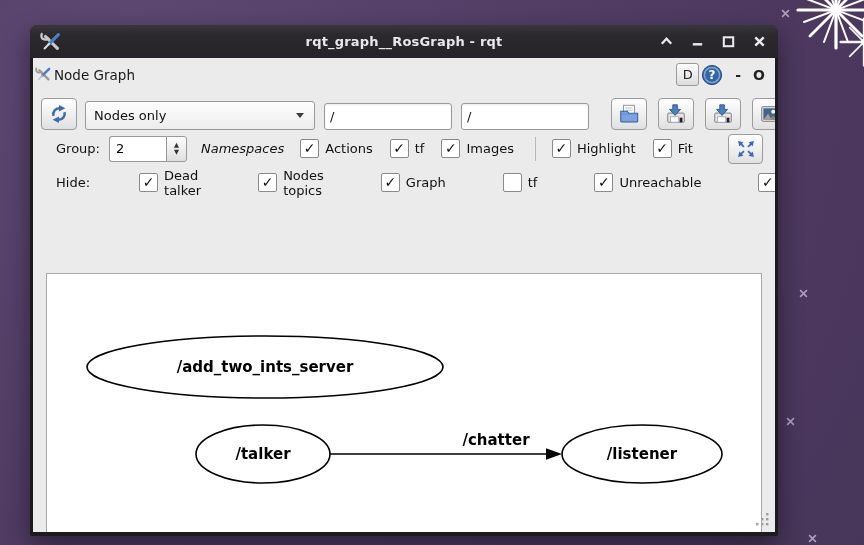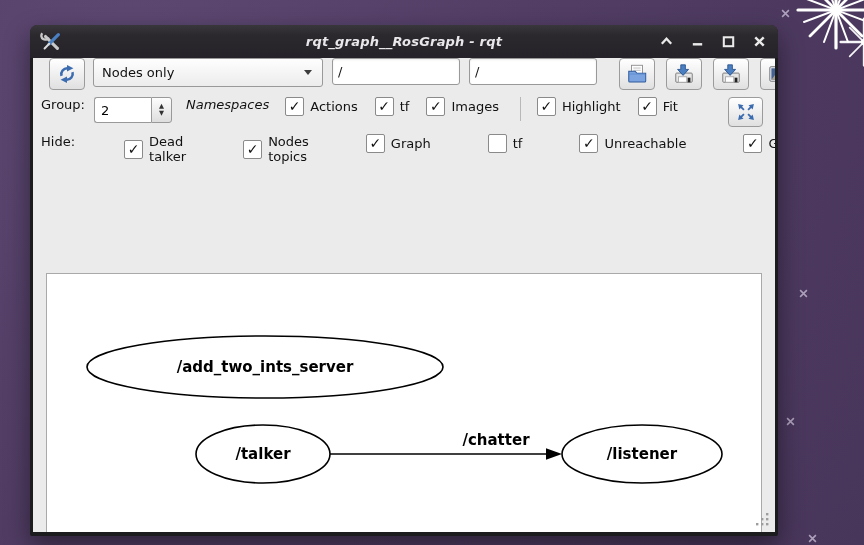--- a/index.html
+++ b/index.html
@@ -18,21 +18,21 @@
   
   .window{
     position:absolute;left:30px;top:25px;width:748px;height:511px;
     border-radius:8px 8px 2px 2px;
     background:#1c1b1e;
     box-shadow:0 10px 26px rgba(0,0,0,.45);
   }
   .titlebar{
     position:relative;height:33px;border-radius:7px 7px 0 0;
     background:linear-gradient(#39373c,#2b292d 30%,#252329);
-    display:flex;align-items:center;font-style:italic;
+    display:flex;align-items:center;
   }
   .titlebar .app-icon{margin-left:10px;width:22px;height:22px;}
   .titlebar .title{
     position:absolute;left:0;right:0;text-align:center;
     color:#e9e7ea;font-size:13px;font-weight:bold;letter-spacing:.2px;
   }
   .win-controls{position:absolute;right:10px;top:0;height:33px;display:flex;align-items:center;gap:13px;}
   .win-btn{width:18px;height:18px;display:flex;align-items:center;justify-content:center;cursor:default;}
 
   .client{
@@ -48,21 +48,21 @@
   .mini-btn{
     width:21px;height:21px;border:1px solid #9a9a9a;border-radius:3px;
     background:linear-gradient(#fdfdfd,#dcdcdc);
     display:flex;align-items:center;justify-content:center;
     font-size:13px;color:#222;margin-left:2px;
   }
   .flat-glyph{font-size:14px;color:#222;font-weight:bold;margin-left:12px;}
   .help-btn{width:22px;height:22px;margin-left:2px;}
 
   
-  .toolbar{height:39px;display:flex;align-items:flex-start;padding-left:16px;}
+  .toolbar{height:39px;display:flex;align-items:flex-end;padding-left:8px;}
   .tb-btn{
     width:34px;height:30px;border:1px solid #9b9b9b;border-radius:4px;
     background:linear-gradient(#ffffff,#e0e0e0);
     display:flex;align-items:center;justify-content:center;flex:none;
   }
   .combo{
     width:212px;height:27px;margin-left:8px;border:1px solid #999;border-radius:3px;
     background:linear-gradient(#fefefe,#ececec);
     display:flex;align-items:center;font-size:13px;color:#111;padding:0 8px;flex:none;
   }
@@ -70,21 +70,21 @@
   .combo .arrow-down{width:0;height:0;border-left:4.5px solid transparent;border-right:4.5px solid transparent;border-top:5.5px solid #3c3c3c;margin-right:2px;}
   .tb-input{
     width:116px;height:25px;margin-left:9px;border:1px solid #999;border-radius:3px;
     background:#fff;font-size:13px;color:#111;padding:0 5px;flex:none;
     font-family:"DejaVu Sans","Liberation Sans",sans-serif;
     box-shadow:inset 0 1px 2px rgba(0,0,0,.08);outline:none;
   }
   .tb-group-right{margin-left:22px;display:flex;gap:11px;}
 
   
-  .row{display:flex;align-items:flex-start;padding-left:8px;font-size:13px;color:#111;}
+  .row{display:flex;align-items:center;padding-left:8px;font-size:13px;color:#111;margin-left:15px;}
   .group-row{height:37px;}
   .hide-row{height:31px;gap:40px;}
   .row-label{margin-right:9px;}
   .spinbox{display:flex;height:26px;margin-right:14px;}
   .spin-field{
     width:44px;border:1px solid #999;border-right:none;border-radius:3px 0 0 3px;
     background:#fff;font-size:13px;padding:0 6px;outline:none;
     font-family:"DejaVu Sans","Liberation Sans",sans-serif;
   }
   .spin-btns{
@@ -180,20 +180,38 @@
         <div class="win-btn">
           <svg width="15" height="15" viewBox="0 0 16 16">
               <path d="M3.5 3.5 L12.5 12.5 M12.5 3.5 L3.5 12.5" stroke="#eaeaea" stroke-width="2.6"></path>
             </svg>
         </div>
       </div>
     </div>
 
     <div class="client">
 
+      <div class="dock-header">
+        <svg class="dock-icon" viewBox="0 0 24 24">
+          <line x1="6" y1="6" x2="19" y2="19" stroke="#9a9a9a" stroke-width="3.4" stroke-linecap="round"></line>
+          <path d="M2.5 2.5 a4.2 4.2 0 1 0 7 4.5" fill="none" stroke="#9a9a9a" stroke-width="2.6"></path>
+          <line x1="20" y1="4" x2="10" y2="14" stroke="#4a7fc1" stroke-width="3.6" stroke-linecap="round"></line>
+          <line x1="10" y1="14" x2="5" y2="19" stroke="#c4c4c4" stroke-width="2.2" stroke-linecap="round"></line>
+        </svg>
+        <span class="dock-title">Node Graph</span>
+        <span class="spacer"></span>
+        <div class="mini-btn">D</div>
+        <svg class="help-btn" viewBox="0 0 24 24">
+          <circle cx="12" cy="12" r="10.5" fill="#3465a4" stroke="#1f4676" stroke-width="1"></circle>
+          <circle cx="12" cy="12" r="8.3" fill="none" stroke="#7da3d8" stroke-width="1.6"></circle>
+          <text x="12" y="16.5" text-anchor="middle" font-size="13" font-weight="bold" fill="#ffffff" font-family="DejaVu Sans, sans-serif">?</text>
+        </svg>
+        <span class="flat-glyph">-</span>
+        <span class="flat-glyph">O</span>
+      </div>
 
       <div class="toolbar">
         <div class="tb-btn">
           <svg width="22" height="22" viewBox="0 0 24 24">
             <path d="M6 14 A6.5 6.5 0 0 1 12.5 5.8" fill="none" stroke="#3b6cb0" stroke-width="2.8"></path>
             <polygon points="12,2.2 19,5.8 12,9.4" fill="#3b6cb0"></polygon>
             <path d="M18 10 A6.5 6.5 0 0 1 11.5 18.2" fill="none" stroke="#3b6cb0" stroke-width="2.8"></path>
             <polygon points="12,14.6 5,18.2 12,21.8" fill="#3b6cb0"></polygon>
           </svg>
         </div>

